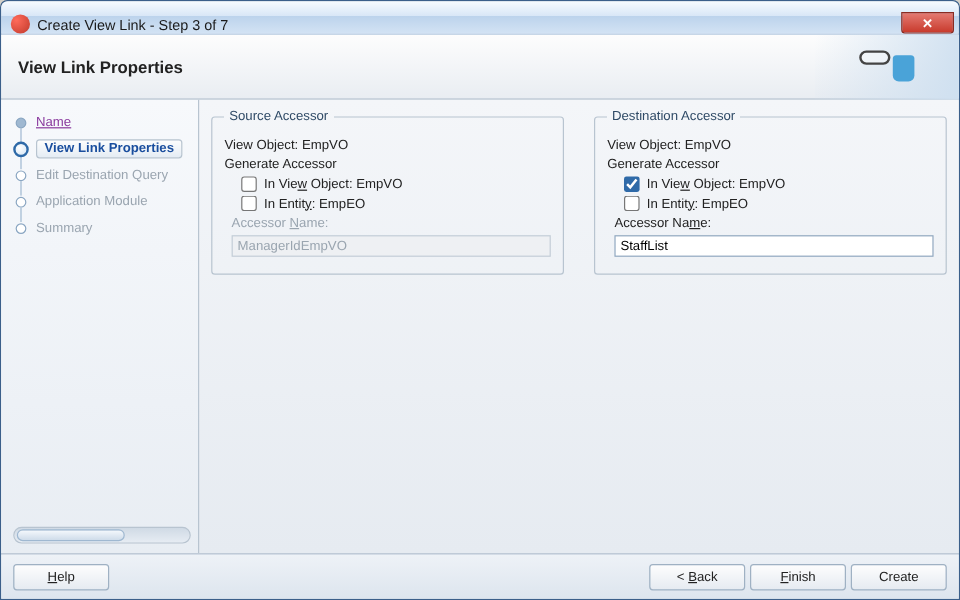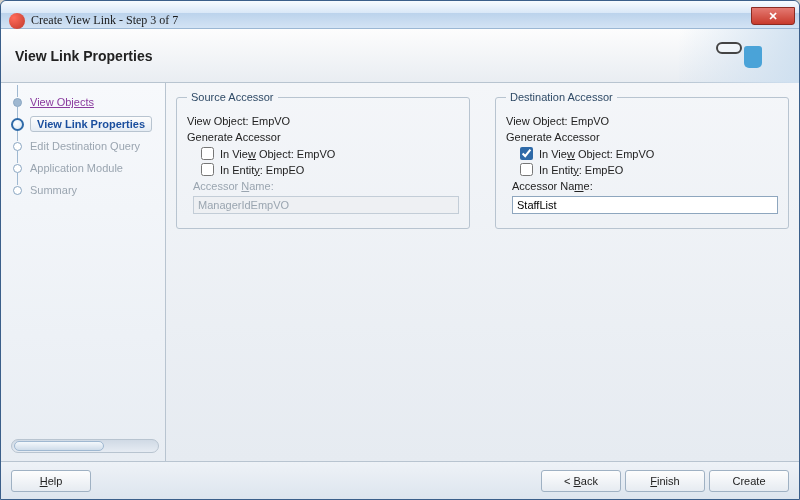--- a/index.html
+++ b/index.html
@@ -16,24 +16,23 @@
     background: linear-gradient(#e9eff7, #d7e4f2);
     border: 1px solid #3b5f8a;
     border-radius: 6px 6px 0 0;
     display: flex;
     flex-direction: column;
   }
   .titlebar {
     height: 28px;
     background: linear-gradient(#f7fbff, #d9e7f7 45%, #bcd3ec 46%, #d3e3f4);
     border-bottom: 1px solid #9bb7d4;
-    display: flex; align-items: flex-start;
-    padding: 12px 4px 0 8px;
+    display: flex; align-items: flex-end;
+    padding: 0 4px 0 8px;
     border-radius: 6px 6px 0 0;
-    font-family: Liberation Serif, serif;
   }
   .titlebar .app-icon {
     width: 16px; height: 16px; margin-right: 6px;
     background: radial-gradient(circle at 30% 30%, #ff6b5b, #c0392b);
     border-radius: 50%;
     position: relative;
   }
   .titlebar .title-text { color: #1a1a1a; font-size: 12px; }
   .titlebar .spacer { flex: 1; }
   .close-btn {
@@ -221,23 +220,22 @@
       </div>
     </div>
   </div>
 
   <div class="body">
 
     <div class="sidebar">
       <div class="steps">
 
         <div class="step done">
-          <div class="connector"></div>
-          <div class="dot"></div>
-          <a>View Objects</a>
+          <div class="dot"></div>
+          <a>Name</a>
         </div>
         <div class="step current">
           <div class="connector"></div>
           <div class="dot"></div>
           <span class="lbl">View Link Properties</span>
         </div>
         <div class="step disabled">
           <div class="connector"></div>
           <div class="dot"></div>
           <span class="lbl">Edit Destination Query</span>

